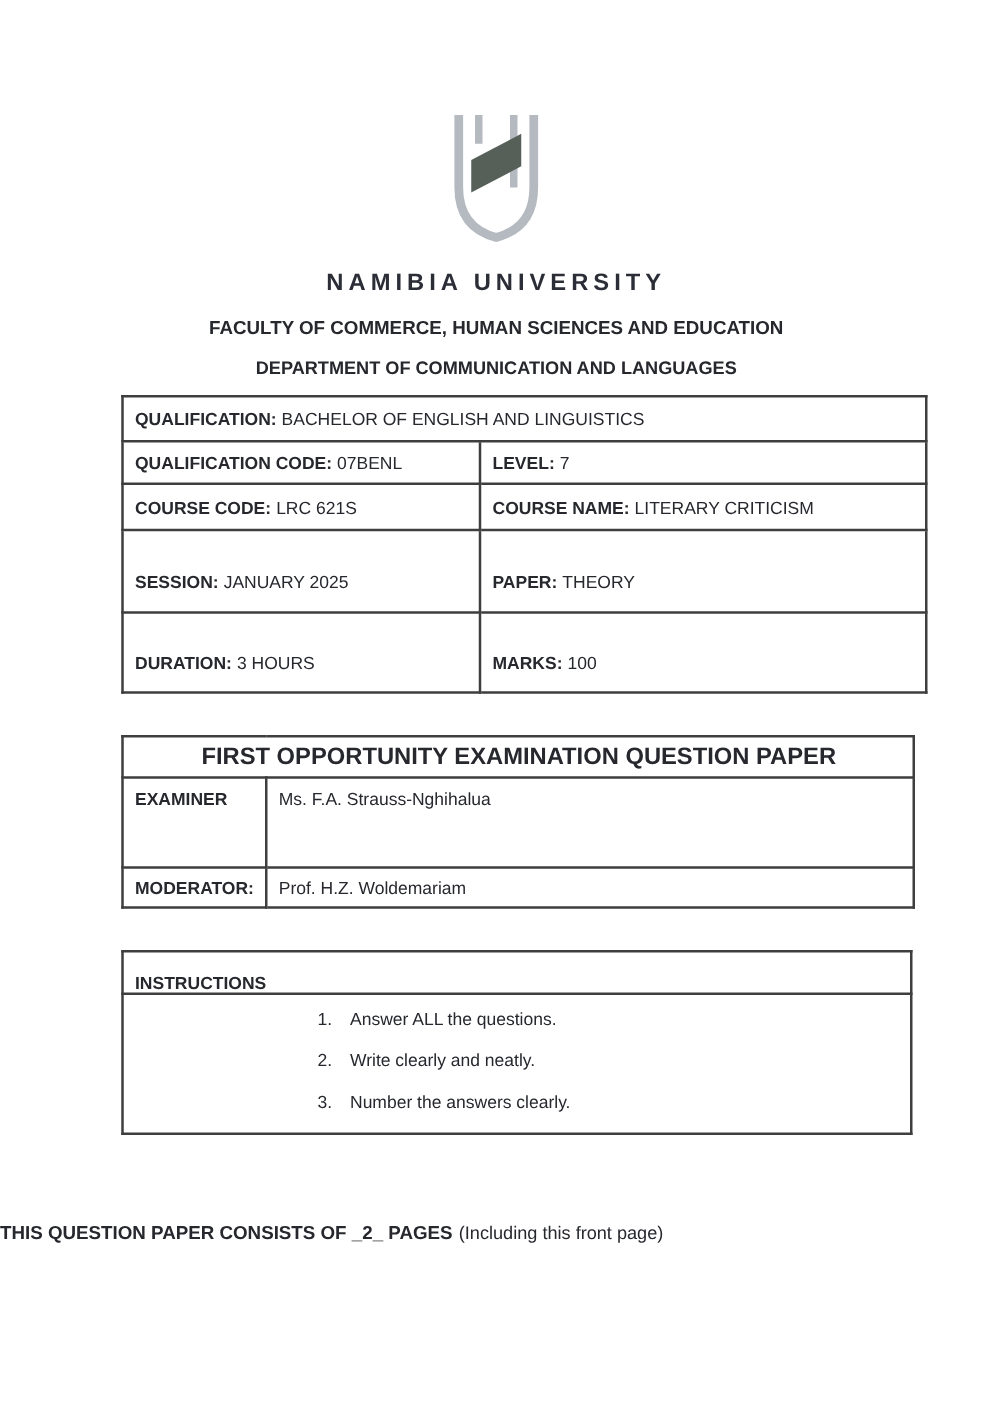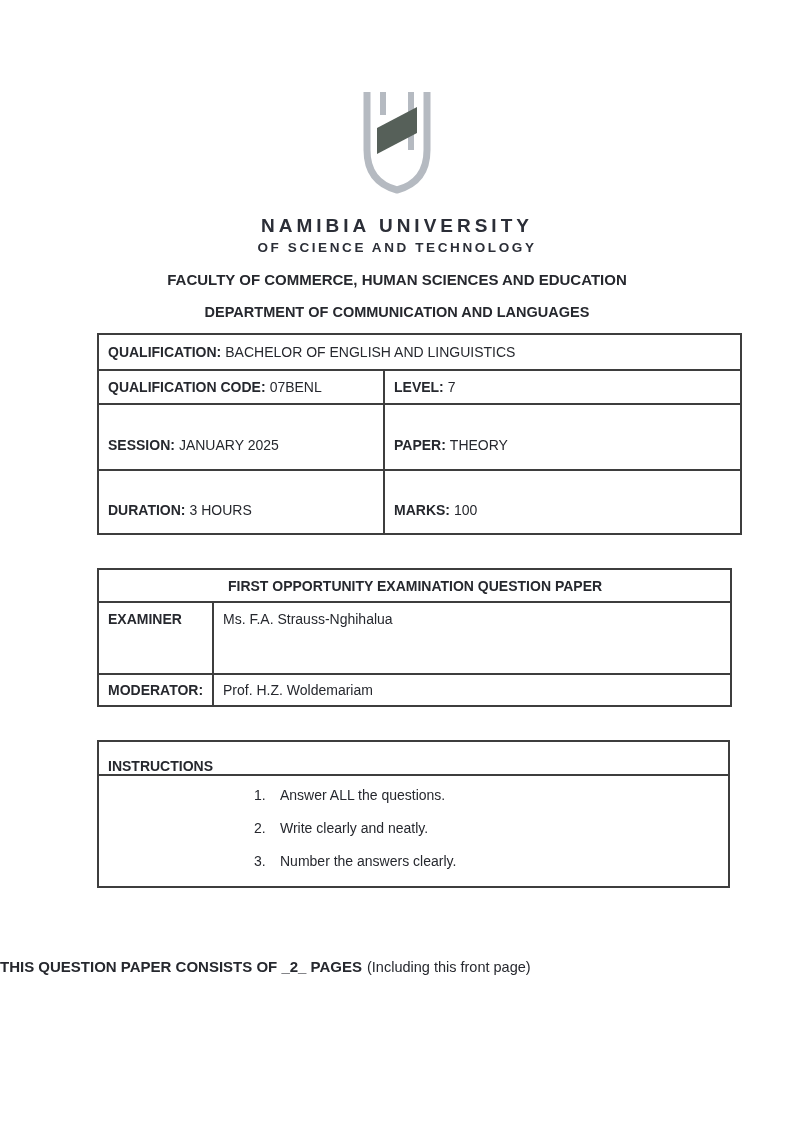--- a/index.html
+++ b/index.html
@@ -35,21 +35,21 @@
   }
   .lbl{font-weight:700;}
   .val{margin-left:4px;}
   .t1{margin:13px 0 0 97px;width:643px;}
   .t1 .r1{height:36px;}
   .t1 .r2{height:34px;}
   .t1 .r3{height:37px;}
   .t1 .r4{height:66px;vertical-align:bottom;padding-bottom:16px;}
   .t1 .r5{height:64px;vertical-align:bottom;padding-bottom:15px;}
   .t2{margin:33px 0 0 97px;width:633px;}
-  .t2 .hdr{height:33px;text-align:center;font-weight:700;font-size:14px;}
+  .t2 .hdr{height:33px;text-align:center;font-weight:700;font-size:19px;}
   .t2 .rex{height:72px;vertical-align:top;padding-top:8px;}
   .t2 .rmod{height:32px;}
   .t3{margin:33px 0 0 97px;width:633px;}
   .t3 .hdr{height:28px;font-weight:700;vertical-align:top;padding-top:16px;}
   .t3 .body{height:107px;vertical-align:top;padding:11px 0 0 155px;}
   .ins-item{margin-bottom:16px;font-size:14px;line-height:17px;}
   .ins-num{display:inline-block;width:26px;}
   
   .footer{margin-top:70px;text-align:left;font-size:15px;}
   .footer .bold{font-weight:700;}
@@ -62,21 +62,20 @@
 
   <div class="logo-wrap">
     <svg width="88" height="116" viewBox="0 0 88 116">
       <path d="M14,4 L14,62 Q14,94 44,102 Q74,94 74,62 L74,4" fill="none" stroke="#b5bac1" stroke-width="7"></path>
       <path d="M30,4 L30,27" fill="none" stroke="#b5bac1" stroke-width="6"></path>
       <path d="M58,4 L58,62" fill="none" stroke="#b5bac1" stroke-width="6"></path>
       <polygon points="24,66 24,40 64,19 64,45" fill="#566059"></polygon>
     </svg>
   </div>
   <div class="brand-line1">NAMIBIA UNIVERSITY</div>
-  <div class="brand-line2">OF SCIENCE AND TECHNOLOGY</div>
 
   <div class="faculty">FACULTY OF COMMERCE, HUMAN SCIENCES AND EDUCATION</div>
   <div class="dept">DEPARTMENT OF COMMUNICATION AND LANGUAGES</div>
 
   <table class="t t1">
     <colgroup>
         <col style="width:286px">
         <col style="width:357px">
       </colgroup>
     <tbody>
@@ -84,20 +83,28 @@
       <td class="r1" colspan="2">
         <span class="lbl">QUALIFICATION:</span><span class="val">BACHELOR OF ENGLISH AND LINGUISTICS</span>
       </td>
     </tr>
     <tr>
       <td class="r2">
         <span class="lbl">QUALIFICATION CODE:</span><span class="val">07BENL</span>
       </td>
       <td class="r2">
         <span class="lbl">LEVEL:</span><span class="val">7</span>
+      </td>
+    </tr>
+    <tr>
+      <td class="r3">
+        <span class="lbl">COURSE CODE:</span><span class="val">LRC 621S</span>
+      </td>
+      <td class="r3">
+        <span class="lbl">COURSE NAME:</span><span class="val">LITERARY CRITICISM</span>
       </td>
     </tr>
     <tr>
       <td class="r4">
         <span class="lbl">SESSION:</span><span class="val">JANUARY 2025</span>
       </td>
       <td class="r4">
         <span class="lbl">PAPER:</span><span class="val">THEORY</span>
       </td>
     </tr>

